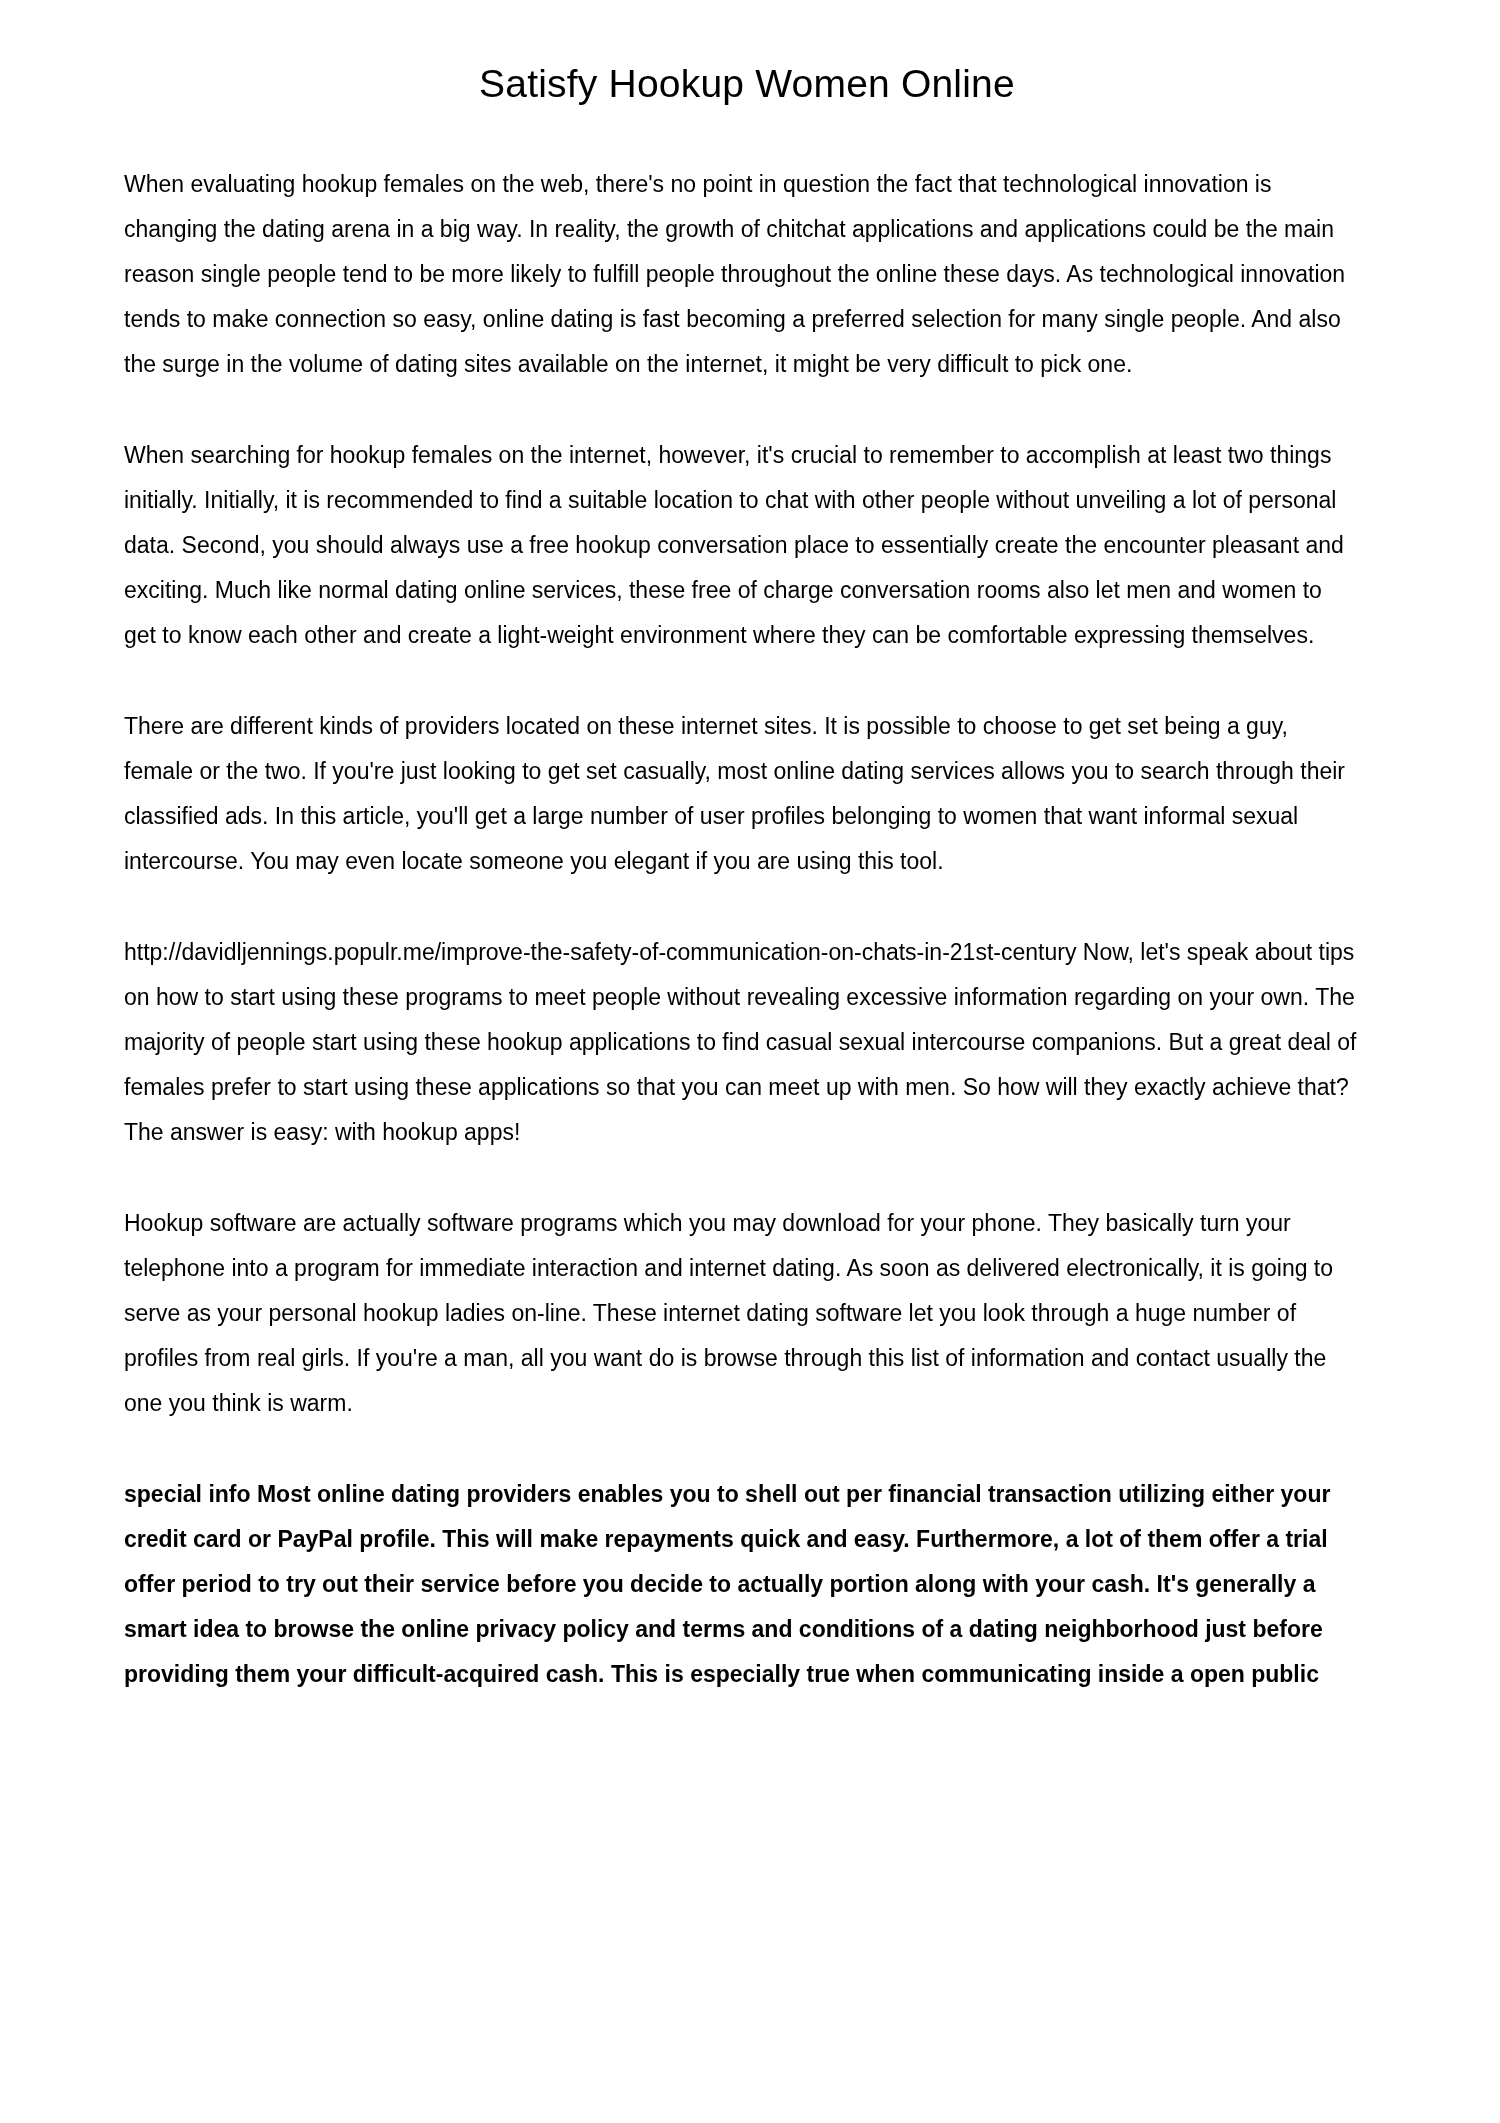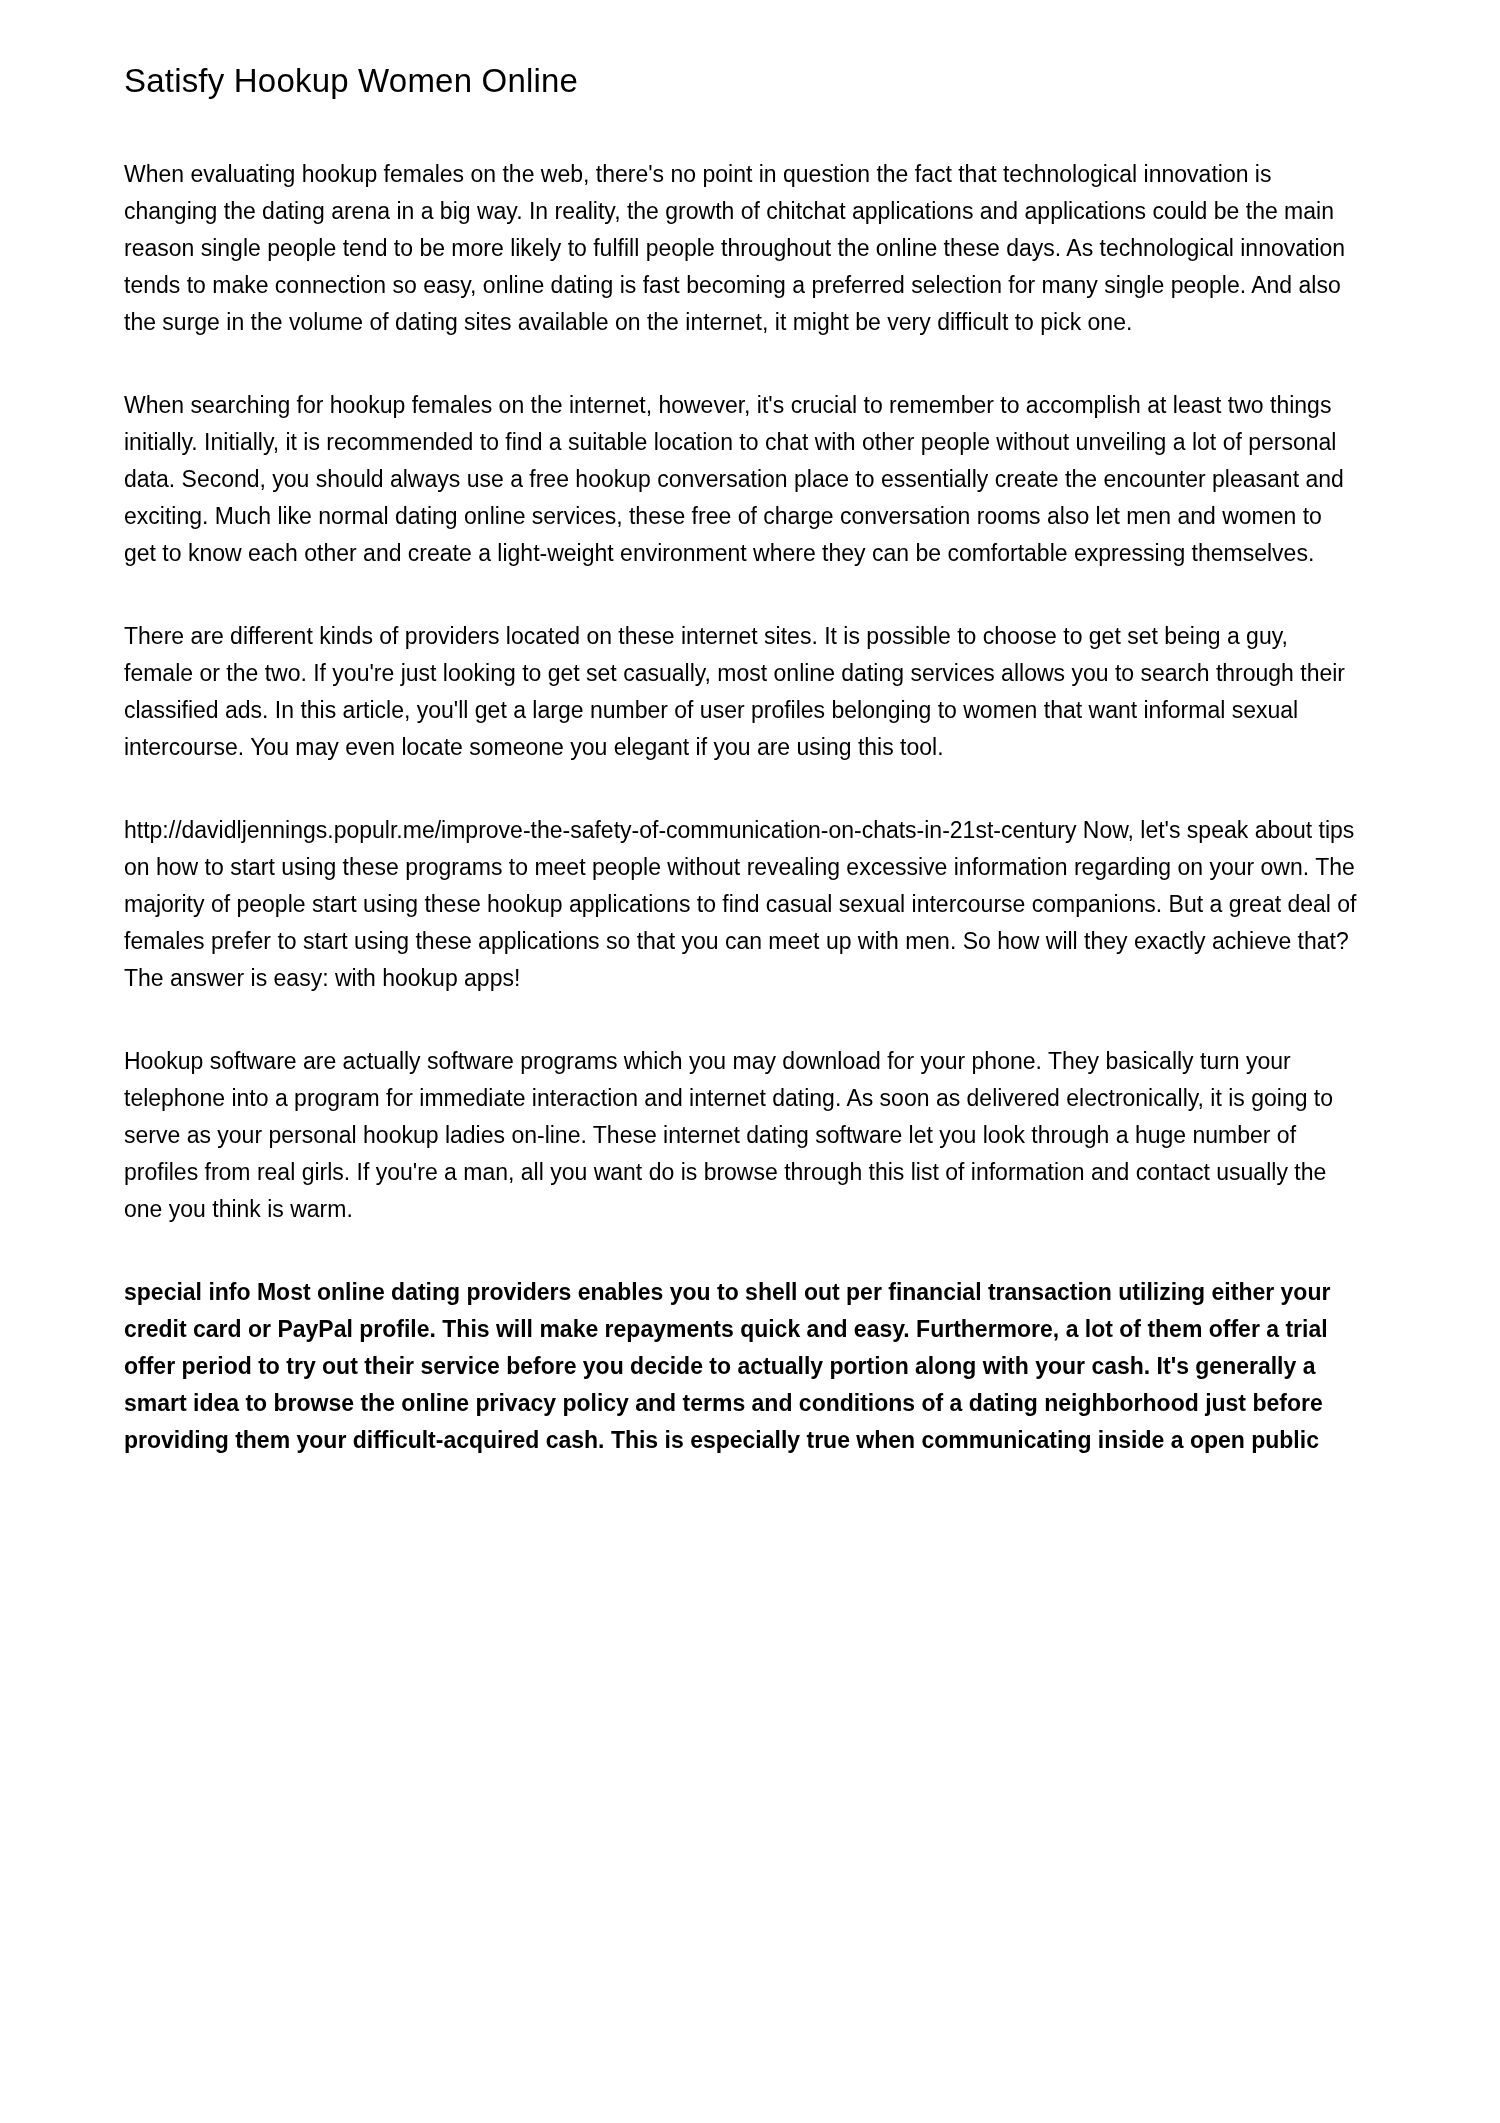--- a/index.html
+++ b/index.html
@@ -16,29 +16,30 @@
   }
   .page {
     box-sizing: border-box;
     width: 1500px;
     min-height: 2123px;
     padding: 62px 130px 40px 124px;
     background: #ffffff;
     overflow: hidden;
   }
   .page-title {
-    font-size: 33px;
+    font-size: 39px;
     font-weight: 400;
     margin: 0 0 56px 0;
     letter-spacing: 0.2px;
     color: #000000;
+    text-align: center;
   }
   .paragraph {
     font-size: 23px;
-    line-height: 37px;
+    line-height: 45px;
     font-weight: 400;
     margin: 0 0 46px 0;
     max-width: 1235px;
     color: #000000;
     overflow-wrap: break-word;
     word-break: break-word;
   }
   .paragraph:last-child {
     margin-bottom: 0;
     font-weight: bold;

